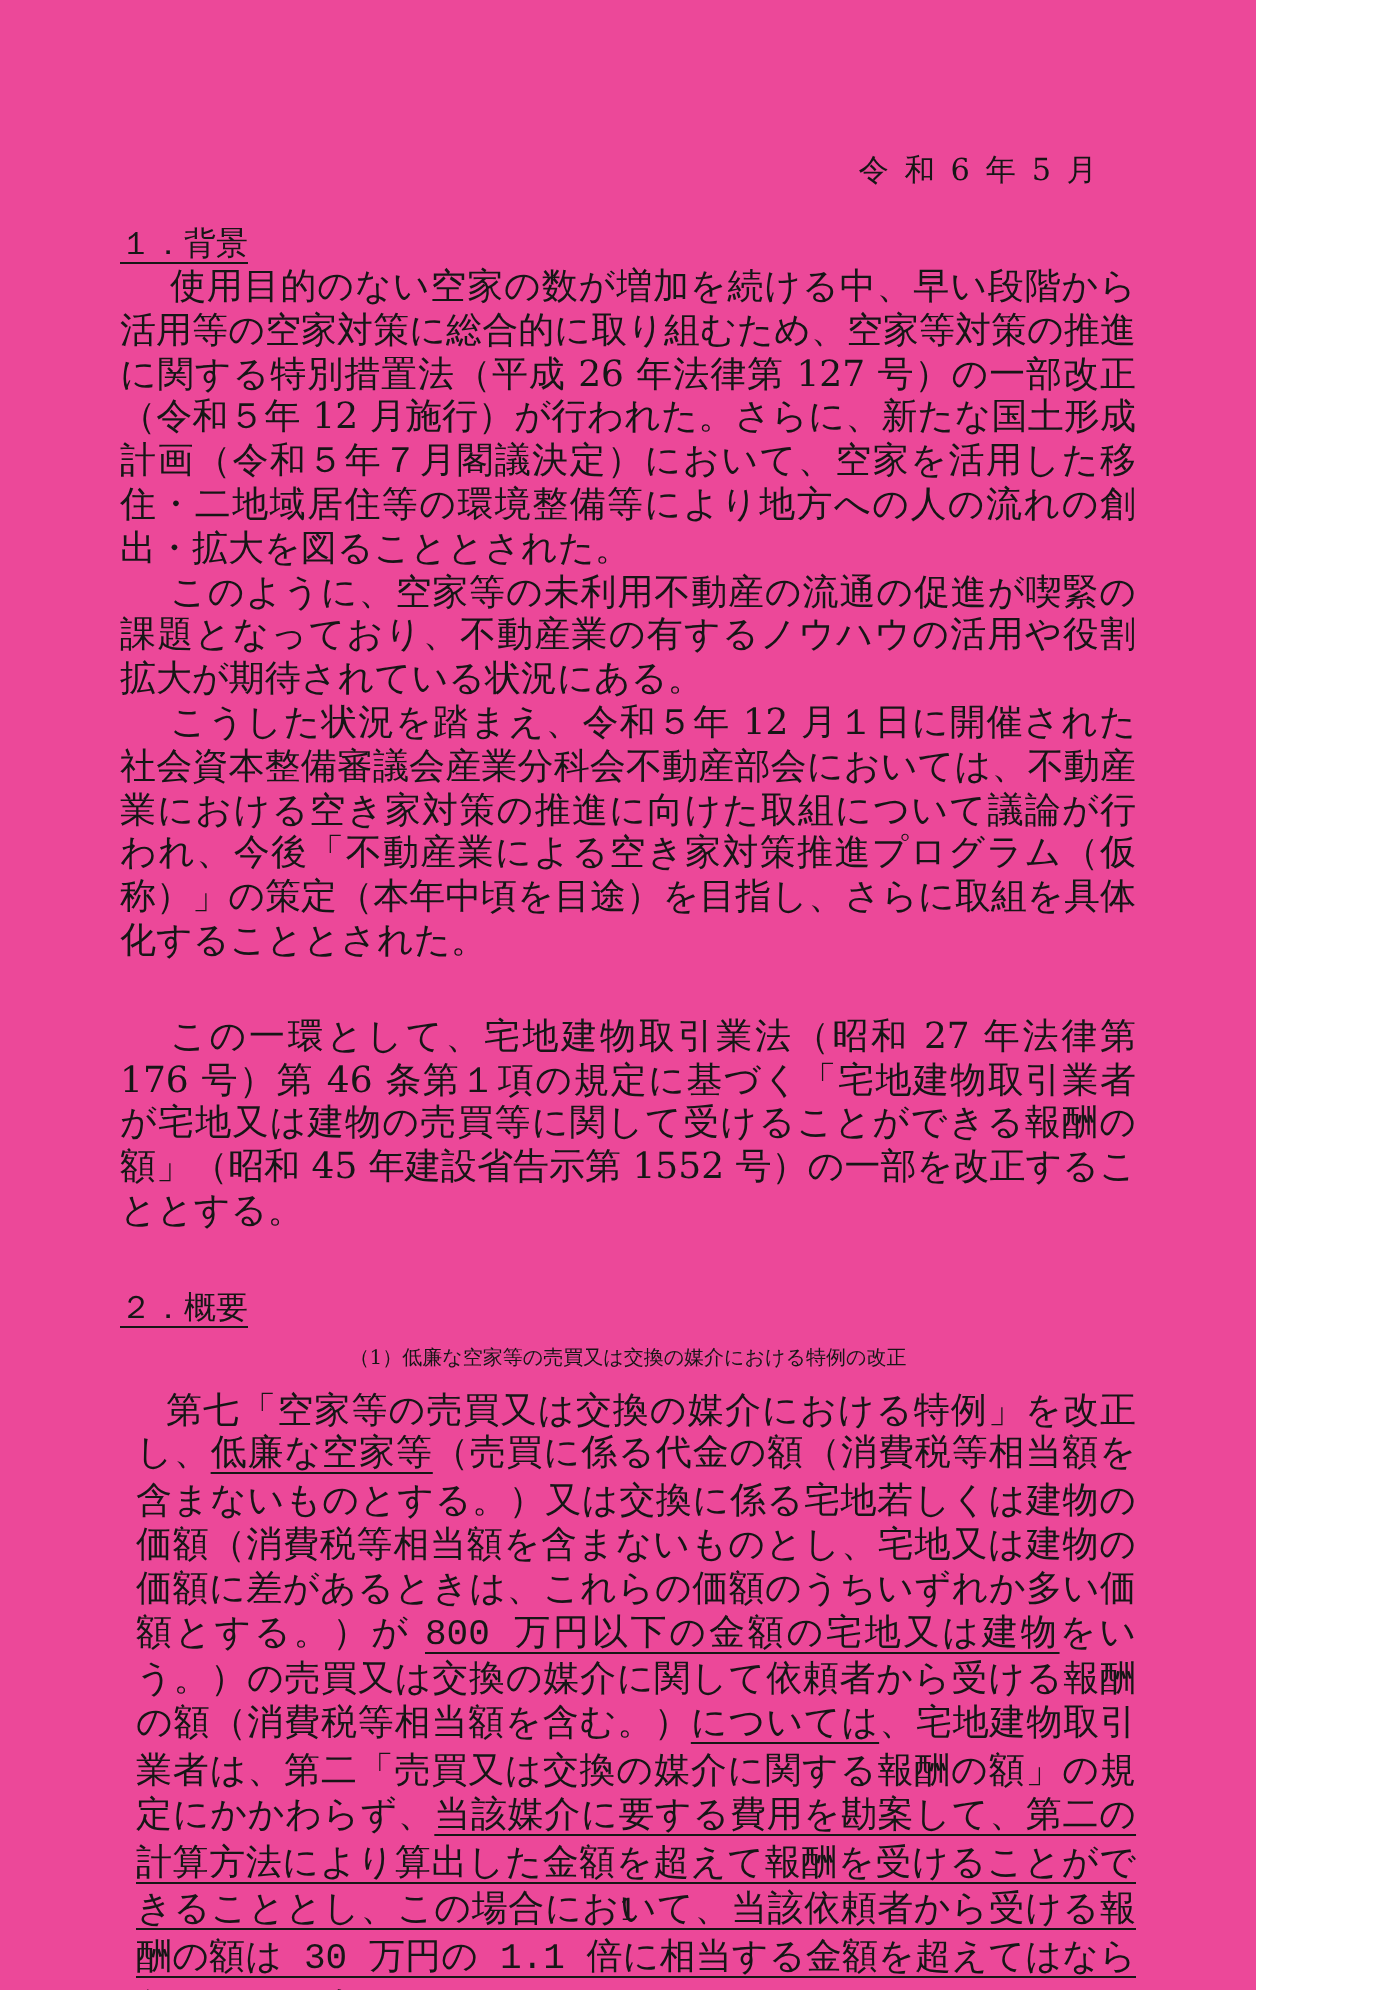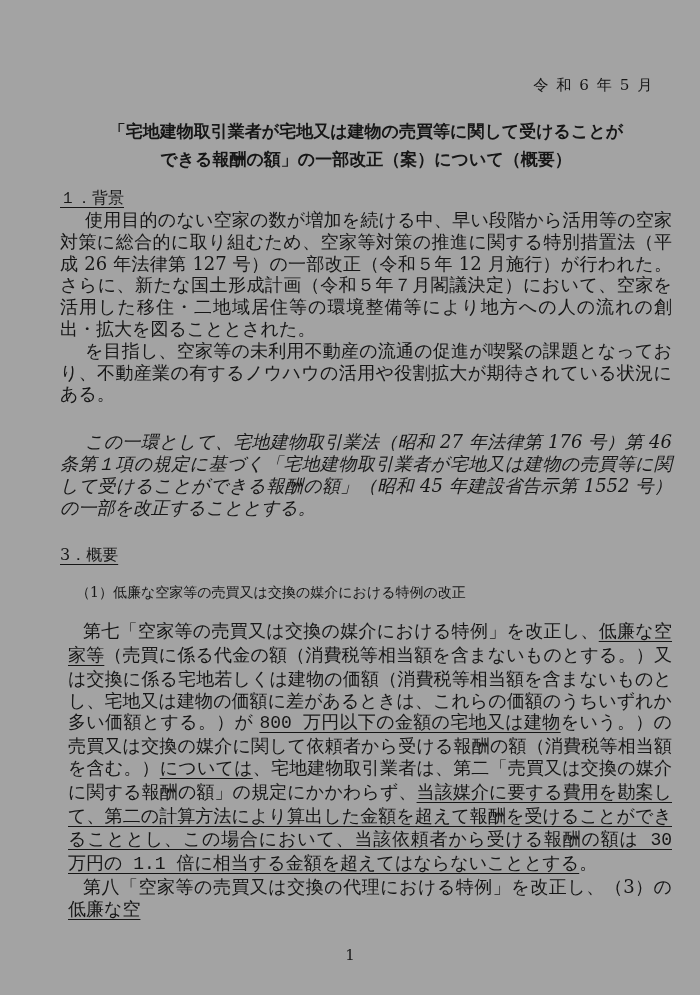--- a/index.html
+++ b/index.html
@@ -4,24 +4,24 @@
 <style>
   html,body { margin:0; padding:0; background:#ffffff; }
   body {
     width:700px; height:995px;
     font-family:"DejaVu Serif","Liberation Serif",serif;
     color:#161616;
     -webkit-font-smoothing:antialiased;
   }
   .page {
     position:relative;
-    width:700px; height:995px;
+    width:628px; height:995px;
     box-sizing:border-box;
-    padding:74px 28px 0 60px;
-    background:#a3a3a3;
+    padding:74px 60px 0 60px;
+    background:#ec4899;
     overflow:hidden;
   }
   
   .meta { text-align:right; font-size:15.2px; line-height:23px; }
   .meta-date { letter-spacing:1.5px; padding-right:18px; }
   
   .doc-title {
     margin-top:20px;
     text-align:center;
     font-weight:bold;
@@ -42,23 +42,23 @@
   .sec-head.first { margin-top:14px; }
   .sec-head.gap   { margin-top:26px; }
   
   p.body {
     margin:0;
     font-size:18px;
     line-height:21.8px;
     text-align:justify;
   }
   p.ind   { text-indent:25px; }
-  p.gap   { margin-top:26px;font-style:italic; }
+  p.gap   { margin-top:26px; }
   
-  p.item-head { margin:16px; font-size:14px; line-height:21.8px; }
+  p.item-head { margin:4px; font-size:10px; line-height:21.8px;text-align:center; }
   
   p.item-body { margin-left:8px; text-indent:15px; }
   .u {
     text-decoration:underline;
     text-underline-offset:3.5px;
     text-decoration-thickness:1.1px;
     font-family:Liberation Mono, monospace;
   }
   .page-number {
     position:absolute;
@@ -70,32 +70,29 @@
 </style>
 </head>
 <body>
 
 <div class="page">
 
   <div class="meta">
     <div class="meta-date">令 和 6 年 5 月</div>
   </div>
 
-  <div class="doc-title">
-    <div>「宅地建物取引業者が宅地又は建物の売買等に関して受けることが</div>
-    <div>できる報酬の額」の一部改正（案）について（概要）</div>
-  </div>
 
   <div class="sec-head first">１．背景</div>
 
   <p class="body ind">使用目的のない空家の数が増加を続ける中、早い段階から活用等の空家対策に総合的に取り組むため、空家等対策の推進に関する特別措置法（平成 26 年法律第 127 号）の一部改正（令和５年 12 月施行）が行われた。さらに、新たな国土形成計画（令和５年７月閣議決定）において、空家を活用した移住・二地域居住等の環境整備等により地方への人の流れの創出・拡大を図ることとされた。</p>
-  <p class="body ind">を目指し、空家等の未利用不動産の流通の促進が喫緊の課題となっており、不動産業の有するノウハウの活用や役割拡大が期待されている状況にある。</p>
+  <p class="body ind">このように、空家等の未利用不動産の流通の促進が喫緊の課題となっており、不動産業の有するノウハウの活用や役割拡大が期待されている状況にある。</p>
+  <p class="body ind">こうした状況を踏まえ、令和５年 12 月１日に開催された社会資本整備審議会産業分科会不動産部会においては、不動産業における空き家対策の推進に向けた取組について議論が行われ、今後「不動産業による空き家対策推進プログラム（仮称）」の策定（本年中頃を目途）を目指し、さらに取組を具体化することとされた。</p>
   <p class="body ind gap">この一環として、宅地建物取引業法（昭和 27 年法律第 176 号）第 46 条第１項の規定に基づく「宅地建物取引業者が宅地又は建物の売買等に関して受けることができる報酬の額」（昭和 45 年建設省告示第 1552 号）の一部を改正することとする。</p>
 
-  <div class="sec-head gap">3．概要</div>
+  <div class="sec-head gap">２．概要</div>
 
   <p class="item-head">（1）低廉な空家等の売買又は交換の媒介における特例の改正</p>
   <p class="body item-body"><span>第七「空家等の売買又は交換の媒介における特例」を改正し、</span><span class="u">低廉な空家等</span><span>（売買に係る代金の額（消費税等相当額を含まないものとする。）又は交換に係る宅地若しくは建物の価額（消費税等相当額を含まないものとし、宅地又は建物の価額に差があるときは、これらの価額のうちいずれか多い価額とする。）が </span><span class="u">800 万円以下の金額の宅地又は建物</span><span>をいう。）の売買又は交換の媒介に関して依頼者から受ける報酬の額（消費税等相当額を含む。）</span><span class="u">については</span><span>、宅地建物取引業者は、第二「売買又は交換の媒介に関する報酬の額」の規定にかかわらず、</span><span class="u">当該媒介に要する費用を勘案して、第二の計算方法により算出した金額を超えて報酬を受けることができることとし、この場合において、当該依頼者から受ける報酬の額は 30 万円の 1.1 倍に相当する金額を超えてはならないこととする</span><span>。</span></p>
 
   <p class="body item-body"><span>第八「空家等の売買又は交換の代理における特例」を改正し、（3）の</span><span class="u">低廉な空</span></p>
 
   <div class="page-number">1</div>
 
 </div>
 

